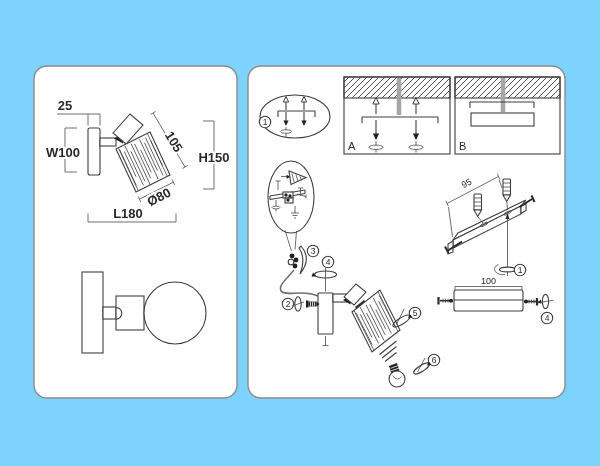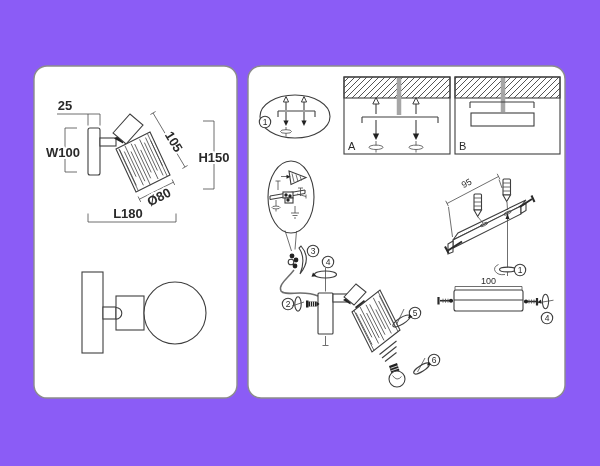--- a/index.html
+++ b/index.html
@@ -1,16 +1,16 @@
 <!DOCTYPE html>
 <html><head>
 <meta charset="utf-8">
 <style>
   html,body{margin:0;padding:0;background:#ffffff;}
-  .page{position:relative;width:600px;height:466px;background:#8b5cf6;overflow:hidden;
+  .page{position:relative;width:600px;height:466px;background:#7dd3fc;overflow:hidden;
         font-family:"Liberation Sans",sans-serif;}
   svg{position:absolute;left:0;top:0;}
   text{font-family:"Liberation Sans",sans-serif;fill:#2a2a2a;}
   .dim{font-size:13px;font-weight:bold;paint-order:stroke;stroke:#ffffff;stroke-width:4px;stroke-linejoin:round;}
   .small{font-size:9px;paint-order:stroke;stroke:#ffffff;stroke-width:3px;stroke-linejoin:round;}
   .ab{font-size:11px;}
   .badge-t{font-size:8.5px;}
   .panel{fill:#ffffff;stroke:#8c8c8c;stroke-width:1.4;}
   .ln{stroke:#3e3e3e;stroke-width:1.1;fill:none;}
   .lnf{stroke:#3e3e3e;stroke-width:1.1;fill:#ffffff;}

